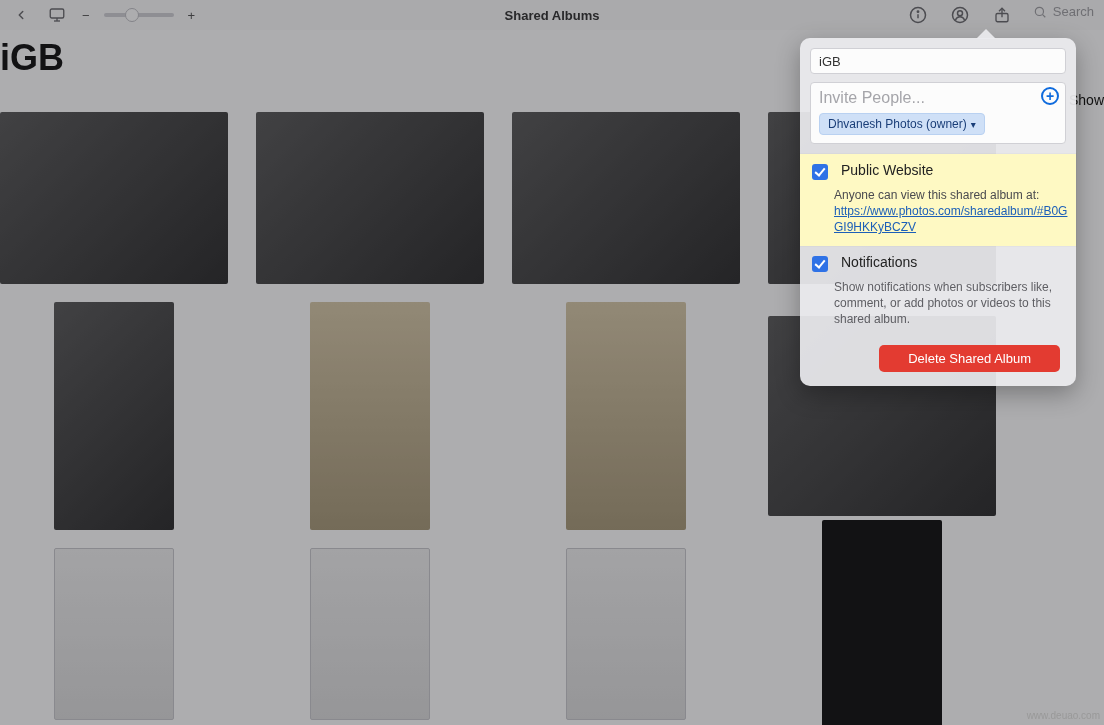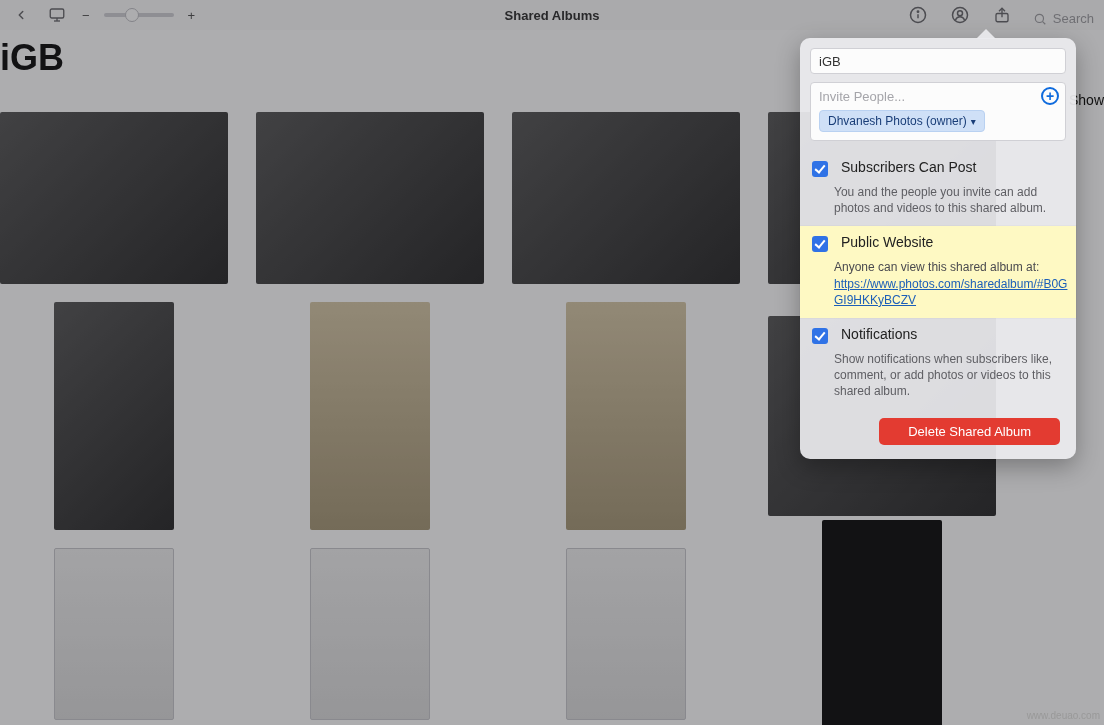--- a/index.html
+++ b/index.html
@@ -18,21 +18,21 @@
   html,body { margin:0; padding:0; height:100%; width:100%; font-family: -apple-system, "Helvetica Neue", Arial, sans-serif; color:var(--text); background:#f7f7f7; }
   .app { position:relative; width:1104px; height:725px; overflow:hidden; background:#fff; }
 
   
   .toolbar {
     position:absolute; top:0; left:0; right:0; height:30px;
     display:flex; align-items:center; padding:0 10px; font-size:13px; color:#555; background:#fafafa;
   }
   .toolbar .left { display:flex; align-items:center; gap:14px; }
   .toolbar .center { position:absolute; left:50%; transform:translateX(-50%); font-weight:600; color:#333; }
-  .toolbar .right { margin-left:auto; display:flex; align-items:flex-end; gap:20px; color:#6b6b6f; }
+  .toolbar .right { margin-left:auto; display:flex; align-items:flex-start; gap:20px; color:#6b6b6f; }
   .icon-btn { width:22px; height:22px; display:flex; align-items:center; justify-content:center; color:#6b6b6f; }
   .icon-btn svg { display:block; }
   .slider-ctrl { width:70px; height:4px; background:#cfcfd4; border-radius:2px; position:relative; }
   .slider-ctrl .knob { position:absolute; top:-5px; left:30%; width:14px; height:14px; background:#fff; border:1px solid #bfbfc4; border-radius:50%; }
   .search-field { display:flex; align-items:center; gap:6px; color:#a0a0a4; font-size:13px; }
 
   
   .album-header { position:absolute; top:40px; left:0; right:0; padding:0 4px 0 0; }
   .album-title { font-size:36px; font-weight:700; line-height:1; color:#111; }
   .album-sub { margin-top:10px; font-size:14px; color:#222; }
@@ -77,21 +77,21 @@
     border:10px solid transparent; border-bottom-color:var(--panel-dim); border-top:none;
   }
   .pop-input {
     width:100%; height:26px; background:#fcfcfc; border:1px solid #d0d0d5; border-radius:4px;
     padding:4px 8px; font-size:13px; color:#333; margin-bottom:8px;
   }
   .invite-box {
     position:relative; background:#fcfcfc; border:1px solid #d0d0d5; border-radius:4px;
     padding:6px 8px 8px 8px; margin-bottom:10px;
   }
-  .invite-placeholder { color:#a5a5aa; font-size:13px; margin-bottom:6px; }
+  .invite-placeholder { color:#a5a5aa; font-size:16px; margin-bottom:6px; }
   .invite-add {
     position:absolute; top:4px; right:6px; width:18px; height:18px; border:2px solid var(--blue); border-radius:50%;
     display:flex; align-items:center; justify-content:center; color:var(--blue); font-size:14px; font-weight:700; line-height:1;
   }
   .owner-chip {
     display:inline-flex; align-items:center; gap:4px; font-size:12px; padding:3px 8px; border-radius:4px;
     background:#cfe0f7; color:#1a3e78; border:1px solid #b9d1f1;
   }
   .owner-chip .caret { font-size:10px; }
 
@@ -232,27 +232,20 @@
 
     <div class="invite-box">
       <div class="invite-placeholder">Invite People...</div>
       <div class="invite-add">+</div>
       <span class="owner-chip">
         <span>Dhvanesh Photos (owner)</span>
         <span class="caret">▾</span>
       </span>
     </div>
 
-    <div class="section">
-      <div class="row">
-        <input type="checkbox" class="chk" checked="" style="">
-        <span class="title">Subscribers Can Post</span>
-      </div>
-      <div class="desc">You and the people you invite can add photos and videos to this shared album.</div>
-    </div>
 
     <div class="section highlight">
       <div class="row">
         <input type="checkbox" class="chk" checked="" style="">
         <span class="title">Public Website</span>
       </div>
       <div class="desc">
         <span>Anyone can view this shared album at:</span><br>
         <a class="urllink" href="#">https://www.photos.com/sharedalbum/#B0GGI9HKKyBCZV</a>
       </div>

